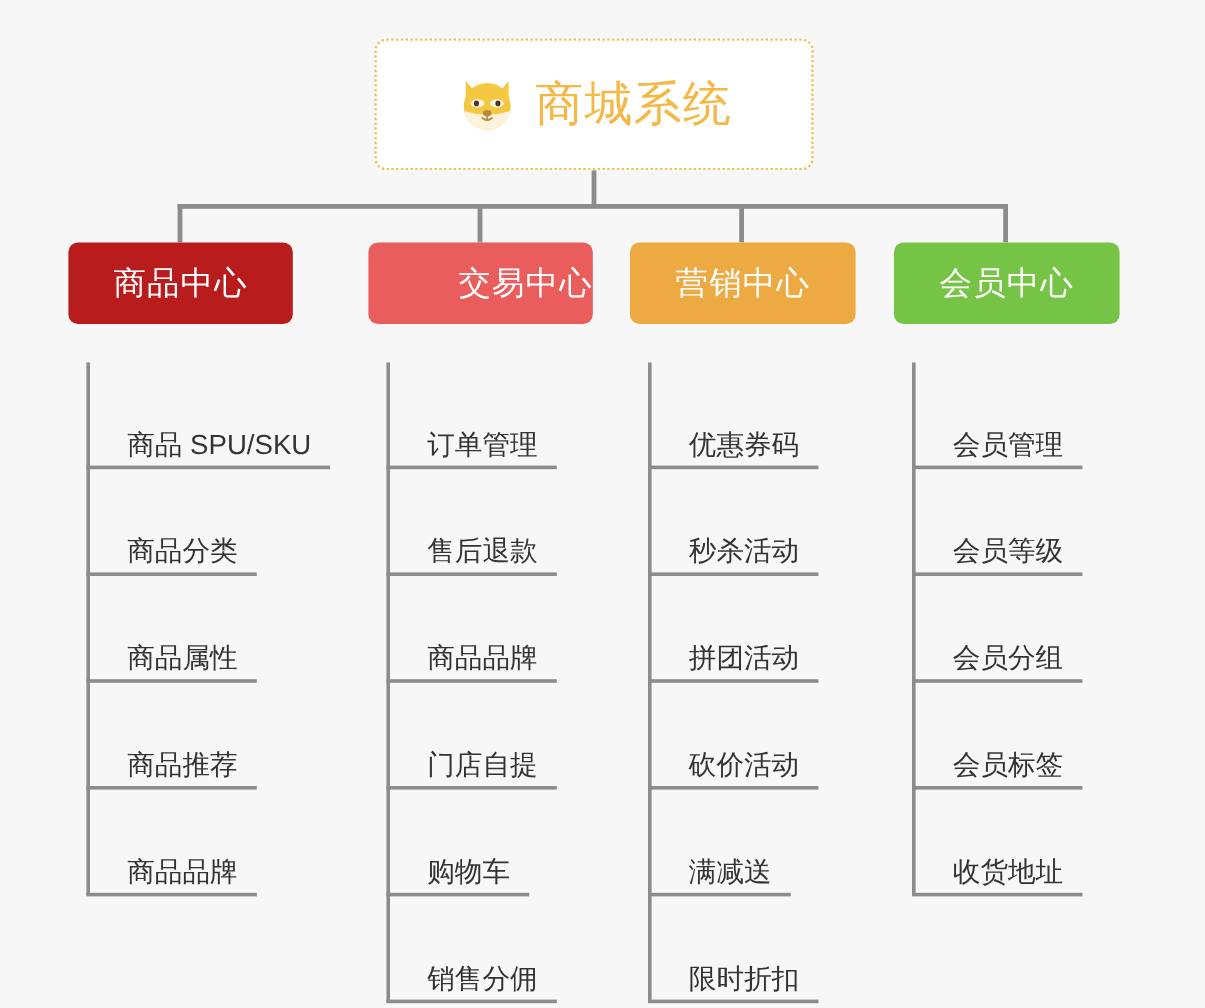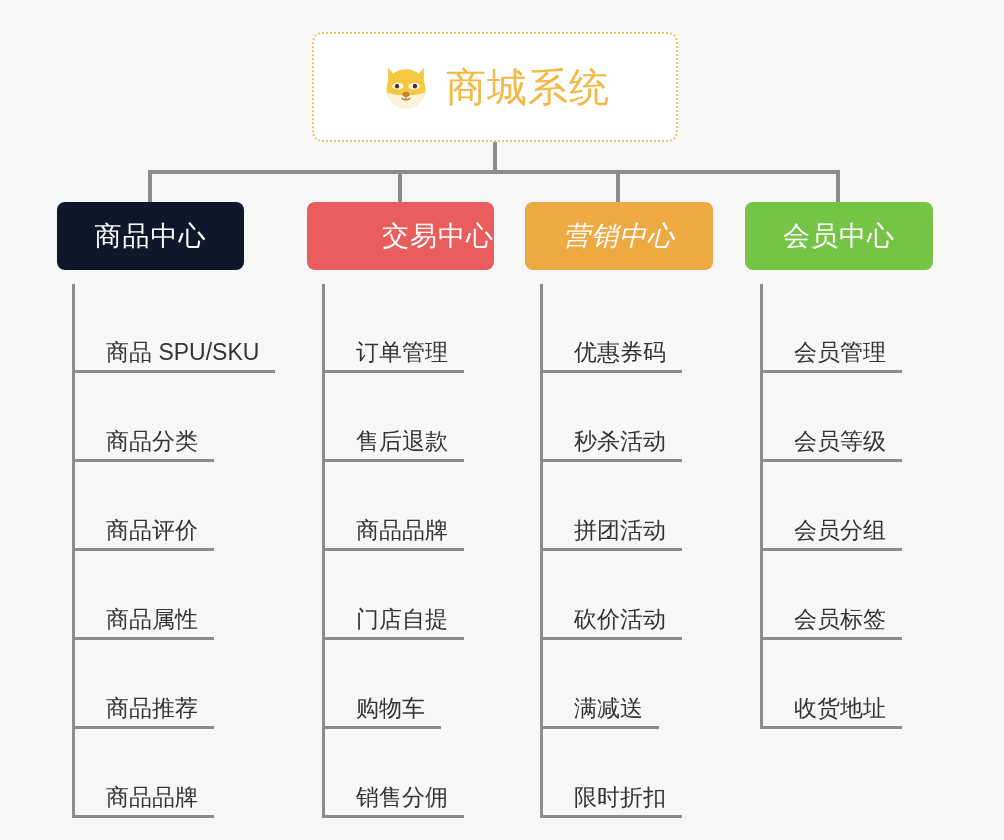--- a/index.html
+++ b/index.html
@@ -94,29 +94,29 @@
     height: 68px;
     border-radius: 8px;
     display: flex;
     align-items: center;
     justify-content: center;
     color: #ffffff;
     font-size: 27px;
     letter-spacing: 1px;
     white-space: nowrap;
   }
-  .cat-0 .cat-box { width: 187px; background: #0f172a; }
+  .cat-0 .cat-box { width: 187px; background: #b91c1c; }
   .cat-1 .cat-box { width: 187px; background: #e95d5d; justify-content: flex-end; }
-  .cat-2 .cat-box { width: 188px; background: #eeaa42; font-style: italic; }
+  .cat-2 .cat-box { width: 188px; background: #eeaa42; }
   .cat-3 .cat-box { width: 188px; background: #76c446; }
 
   
   .subtree {
     position: relative;
-    margin-top: 0;
+    margin-top: 18px;
     padding-top: 14px;
   }
   .spine {
     position: absolute;
     left: 15px;
     top: 14px;
     bottom: 1px;
     width: 3px;
     background: #8c8c8c;
   }
@@ -175,23 +175,20 @@
     </div>
     <div class="subtree">
       <div class="spine"></div>
       <div class="sub-item">
           <span class="sub-label">商品 SPU/SKU</span>
         </div>
       <div class="sub-item">
           <span class="sub-label">商品分类</span>
         </div>
       <div class="sub-item">
-          <span class="sub-label">商品评价</span>
-        </div>
-      <div class="sub-item">
           <span class="sub-label">商品属性</span>
         </div>
       <div class="sub-item">
           <span class="sub-label">商品推荐</span>
         </div>
       <div class="sub-item">
           <span class="sub-label">商品品牌</span>
         </div>
     </div>
   </div>

